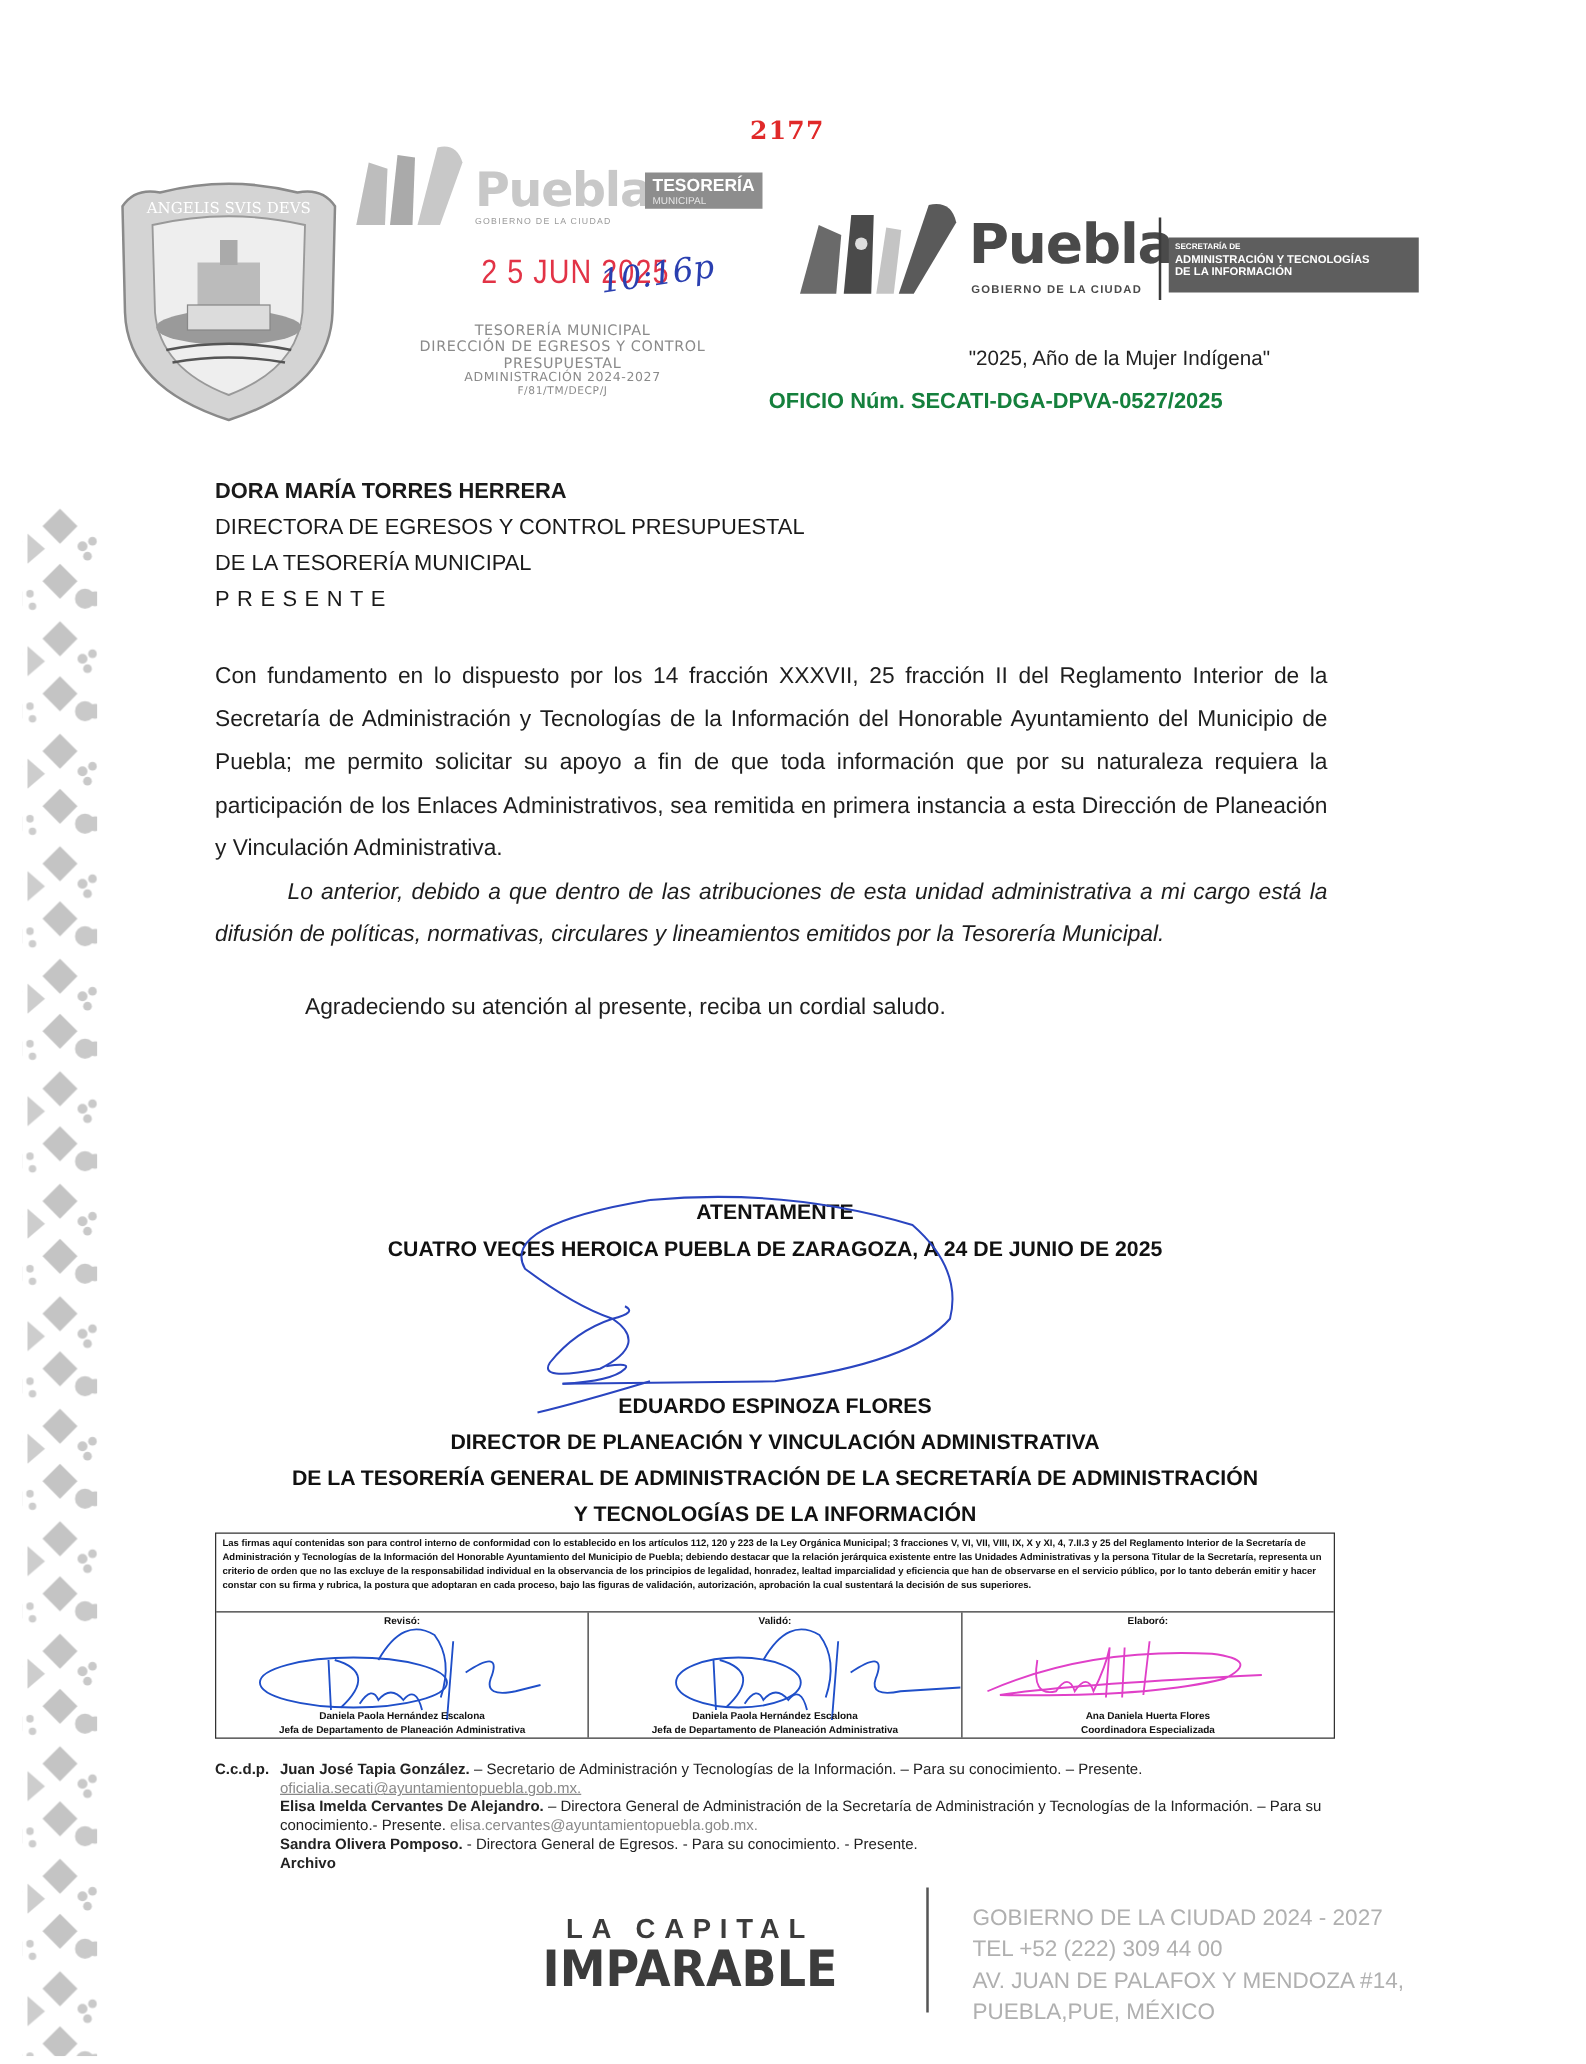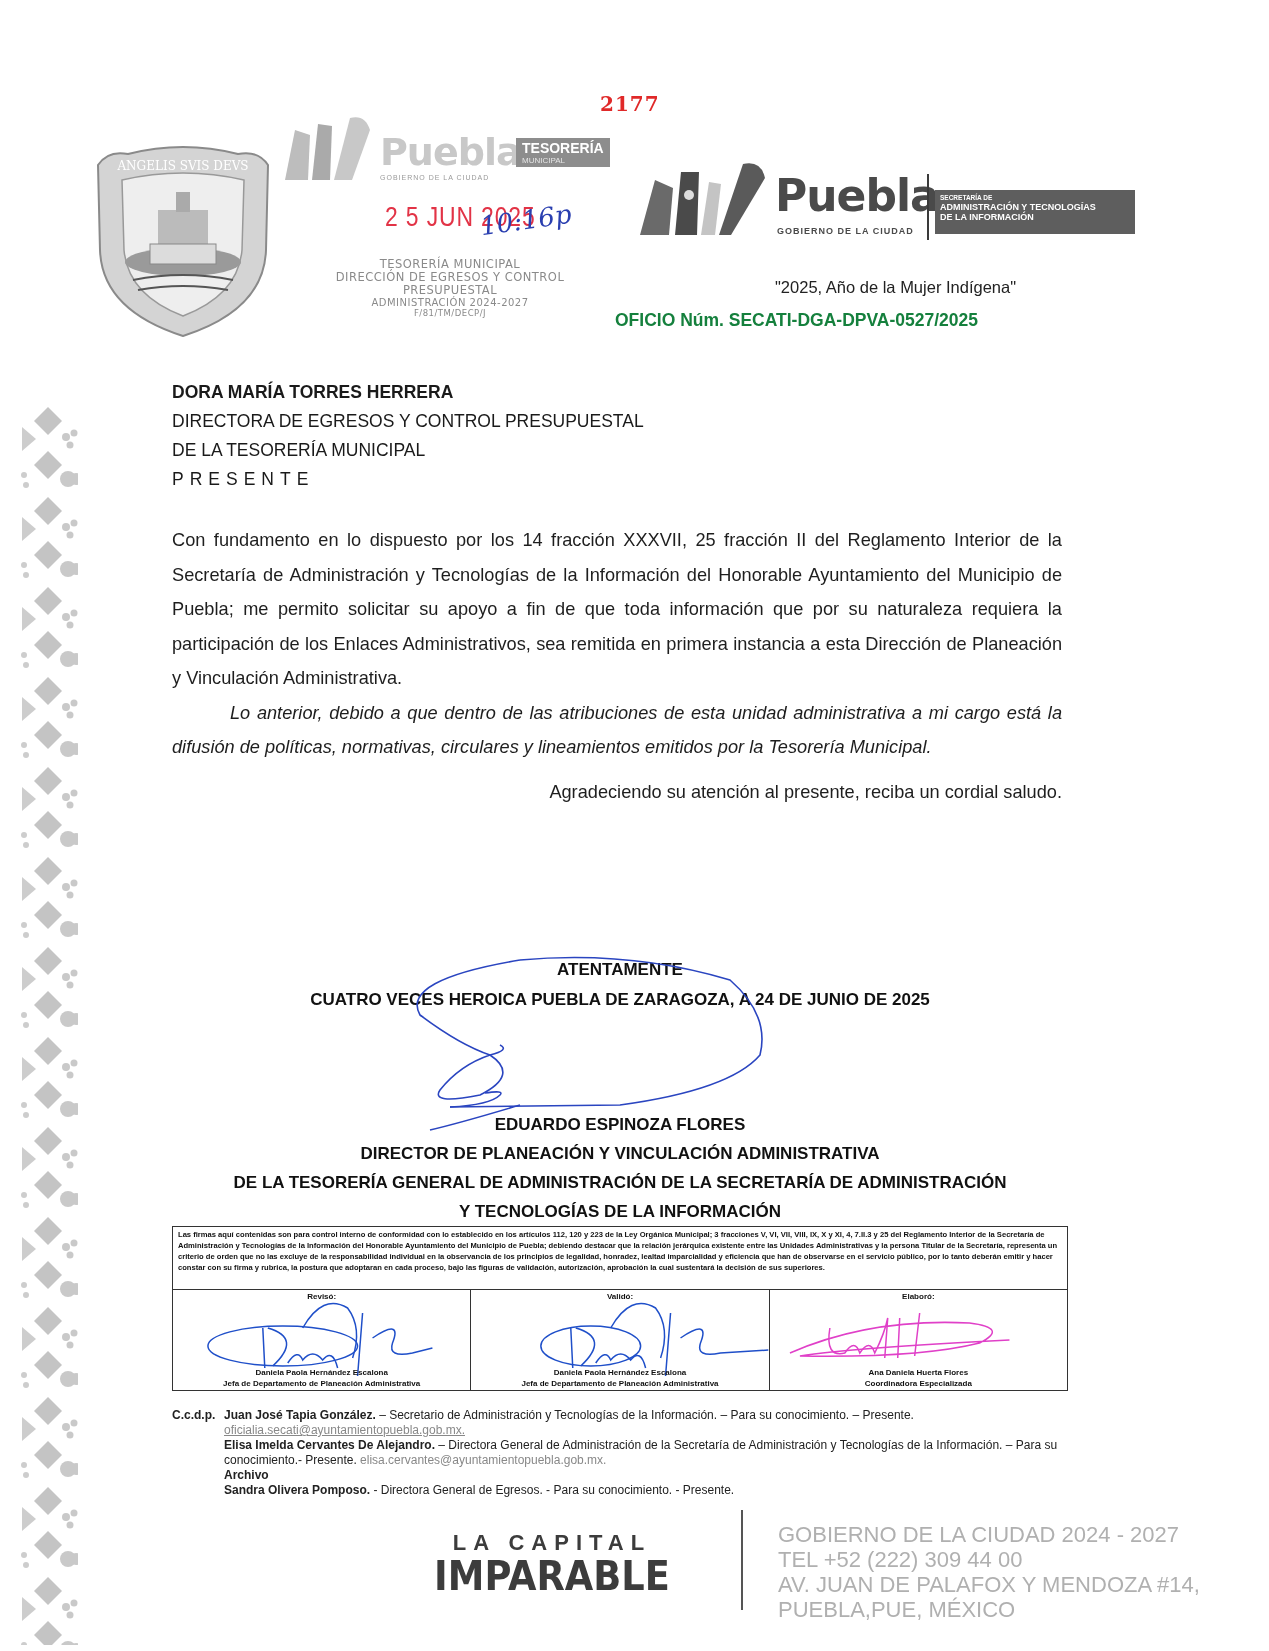--- a/index.html
+++ b/index.html
@@ -44,21 +44,21 @@
 
   
   .addressee { left:172px; top:378px; font-size:17.5px; line-height:29px; color:#1a1a1a; }
   .addressee .name { font-weight:bold; }
   .addressee .presente { letter-spacing:6px; }
 
   
   .body { left:172px; top:523px; width:890px; font-size:18.2px; line-height:34.5px; color:#1e1e1e; }
   .body p { margin:0; text-align:justify; }
   .body .p2 { text-indent:58px;font-style:italic; }
-  .body .p3 { margin-top:10px; text-indent:72px; text-align:right; }
+  .body .p3 { margin-top:23px; text-indent:72px; text-align:left; }
 
   
   .closing { left:140px; top:955px; width:960px; text-align:center; font-weight:bold; font-size:17px; color:#111; }
   .closing .line { display:block; line-height:30px; }
   .sig-block { left:140px; top:1110px; width:960px; text-align:center; font-weight:bold; font-size:17px; color:#111; }
   .sig-block .line { display:block; line-height:29px; }
 
   .main-signature { left:400px; top:955px; width:420px; height:180px; }
 
   
@@ -78,21 +78,21 @@
   .ccp .entries { margin-left:52px; }
   .ccp b { font-weight:bold; }
   .ccp .mail { color:#888; text-decoration:underline; }
   .ccp .mail2 { color:#888; }
 
   
   .footer-logo { left:402px; top:1530px; width:300px; height:90px; text-align:center; color:#3c3c3c; }
   .footer-logo .la { display:block; font-size:22px; font-weight:bold; letter-spacing:7px; line-height:26px; }
   .footer-logo .imp { display:block; font-size:40px; font-weight:bold; line-height:40px; letter-spacing:0px; font-family:"DejaVu Sans", sans-serif; transform:scaleX(0.92); }
   .footer-vline { left:741px; top:1510px; width:2px; height:100px; background:#555; }
-  .footer-info { left:778px; top:1522px; font-size:22px; line-height:25px; color:#b0b0b0; }
+  .footer-info { left:778px; top:1522px; font-size:18px; line-height:25px; color:#b0b0b0; }
   .footer-info span { display:block; }
 </style>
 </head>
 <body>
 
 <svg class="abs border-strip" viewBox="0 0 60 1240" preserveAspectRatio="none">
   <defs>
     <pattern id="bp" x="0" y="0" width="60" height="90" patternUnits="userSpaceOnUse">
       <path d="M30 2 L44 16 L30 30 L16 16 Z" fill="#c4c4c4"></path>
       <path d="M4 22 L18 34 L4 46 Z" fill="#cdcdcd"></path>
@@ -243,24 +243,24 @@
 <div class="abs ccp">
   <span class="label">C.c.d.p.</span>
   <div class="entries">
     <div>
       <b>Juan José Tapia González.</b><span> – Secretario de Administración y Tecnologías de la Información. – Para su conocimiento. – Presente.</span><br>
       <span class="mail">oficialia.secati@ayuntamientopuebla.gob.mx.</span>
     </div>
     <div>
       <b>Elisa Imelda Cervantes De Alejandro.</b><span> – Directora General de Administración de la Secretaría de Administración y Tecnologías de la Información. – Para su conocimiento.- Presente. </span><span class="mail2">elisa.cervantes@ayuntamientopuebla.gob.mx.</span>
     </div>
-    <div><b>Archivo</b></div>
     <div>
       <b>Sandra Olivera Pomposo.</b><span> - Directora General de Egresos. - Para su conocimiento. - Presente.</span>
     </div>
+    <div><b>Archivo</b></div>
   </div>
 </div>
 
 <div class="abs footer-logo">
   <span class="la">LA CAPITAL</span>
   <span class="imp">IMPARABLE</span>
 </div>
 <div class="abs footer-vline"></div>
 <div class="abs footer-info">
   <span>GOBIERNO DE LA CIUDAD 2024 - 2027</span>

